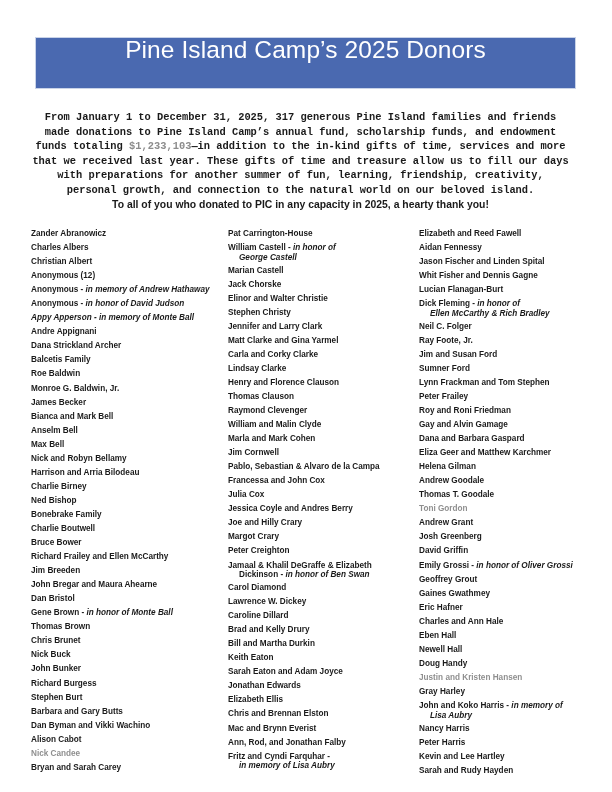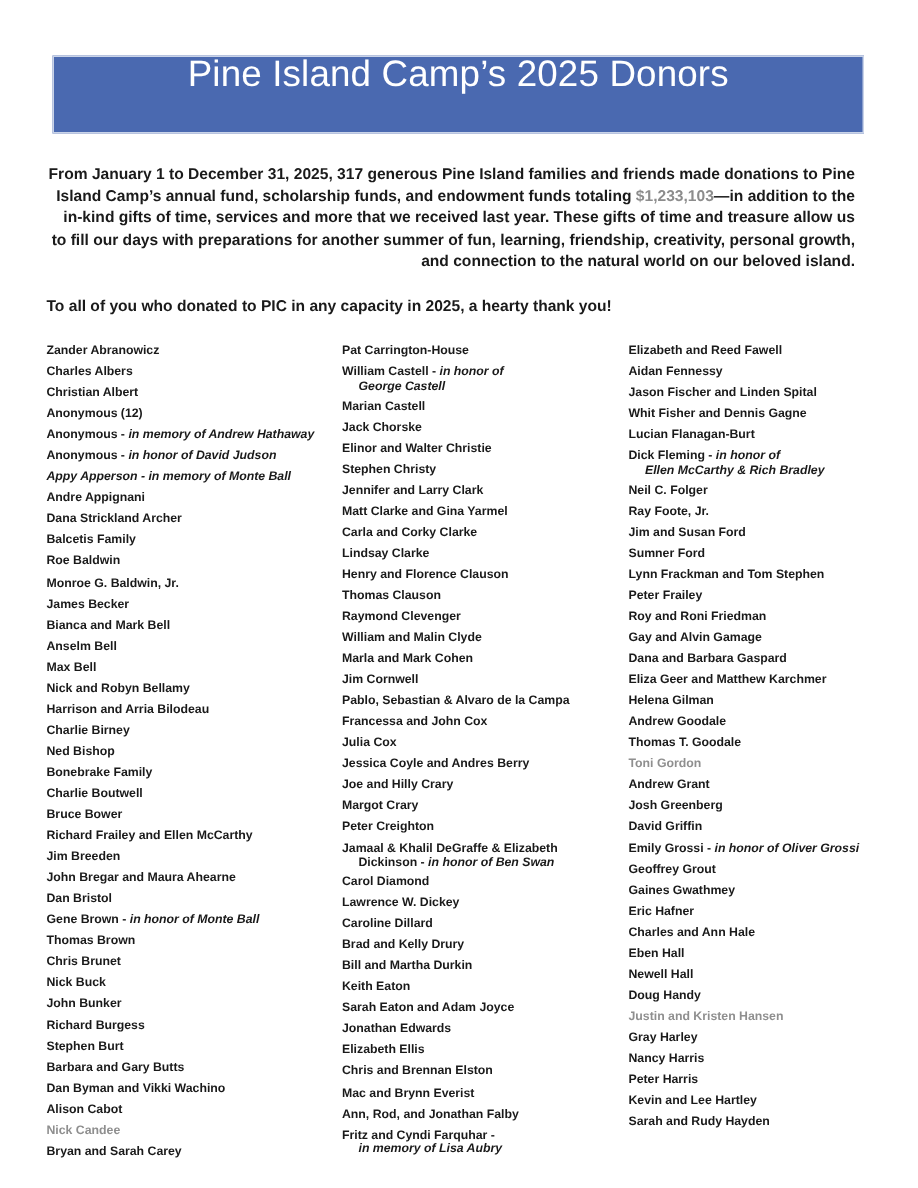--- a/index.html
+++ b/index.html
@@ -45,35 +45,37 @@
   }
   .intro {
     position: absolute;
     left: 31px;
     top: 110px;
     width: 539px;
     font-size: 10.4px;
     line-height: 14.6px;
     font-weight: 700;
     color: #1a1a1a;
-    text-align: right;
+    text-align: center;
+    font-family: Liberation Mono, monospace;
   }
   .intro .amount {
     color: #8c8c8c;
     font-weight: 700;
   }
   .thankyou {
     position: absolute;
     left: 31px;
     top: 198px;
     width: 539px;
     font-size: 10.4px;
     line-height: 14.6px;
     font-weight: 700;
     color: #1a1a1a;
+    text-align: center;
   }
   .columns {
     position: absolute;
     left: 31px;
     top: 229px;
     width: 555px;
     display: flex;
     flex-direction: row;
     align-items: flex-start;
   }
@@ -227,20 +229,21 @@
         <div class="entry"><span>Emily Grossi - </span><span class="ital">in honor of Oliver Grossi</span></div>
         <div class="entry"><span>Geoffrey Grout</span></div>
         <div class="entry"><span>Gaines Gwathmey</span></div>
         <div class="entry"><span>Eric Hafner</span></div>
         <div class="entry"><span>Charles and Ann Hale</span></div>
         <div class="entry"><span>Eben Hall</span></div>
         <div class="entry"><span>Newell Hall</span></div>
         <div class="entry"><span>Doug Handy</span></div>
         <div class="entry faded"><span>Justin and Kristen Hansen</span></div>
         <div class="entry"><span>Gray Harley</span></div>
+        <div class="entry tight"><span>John and Koko Harris - </span><span class="ital">in memory of</span><span class="cont">Lisa Aubry</span></div>
         <div class="entry"><span>Nancy Harris</span></div>
         <div class="entry"><span>Peter Harris</span></div>
         <div class="entry"><span>Kevin and Lee Hartley</span></div>
         <div class="entry"><span>Sarah and Rudy Hayden</span></div>
       </div>
   </div>
 
 </div>
 
 </body></html>

